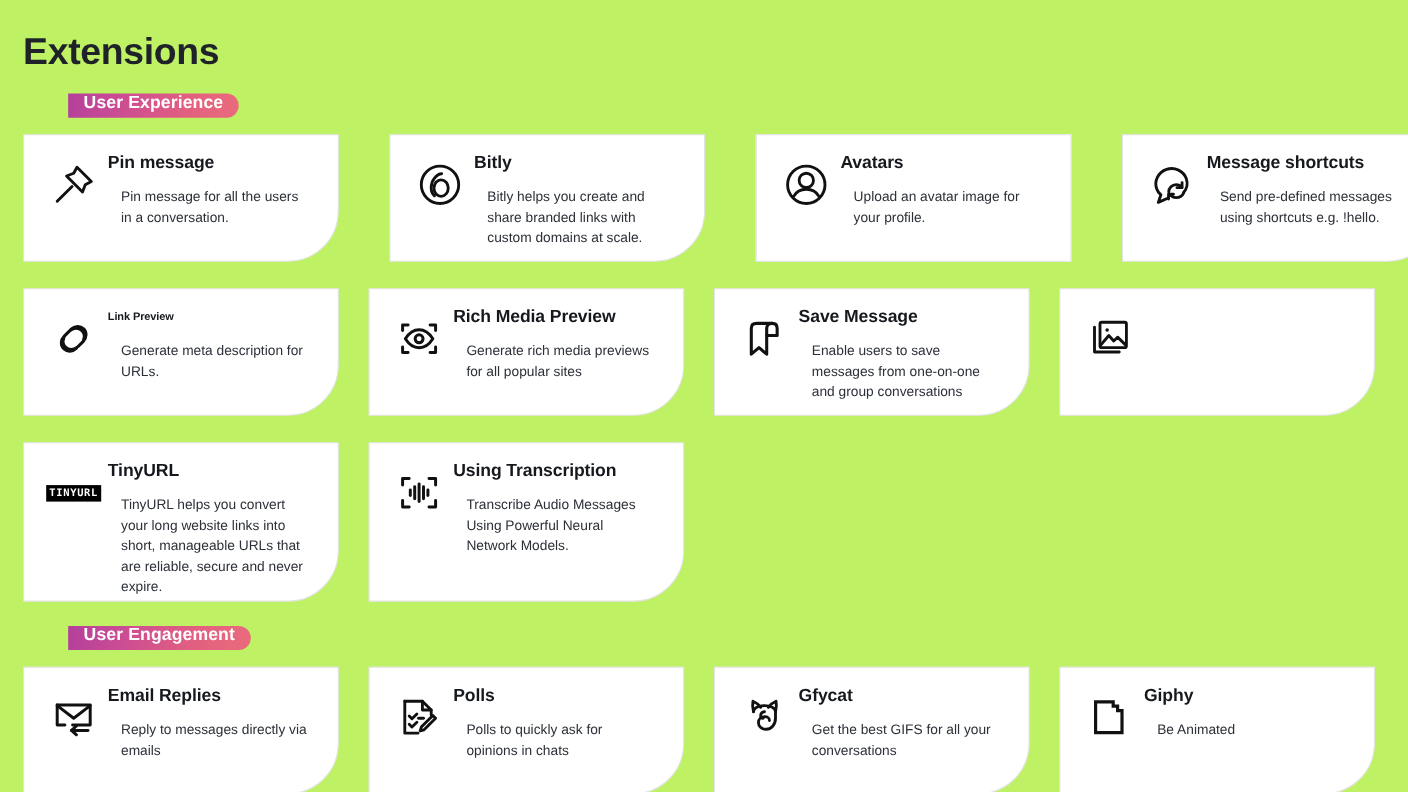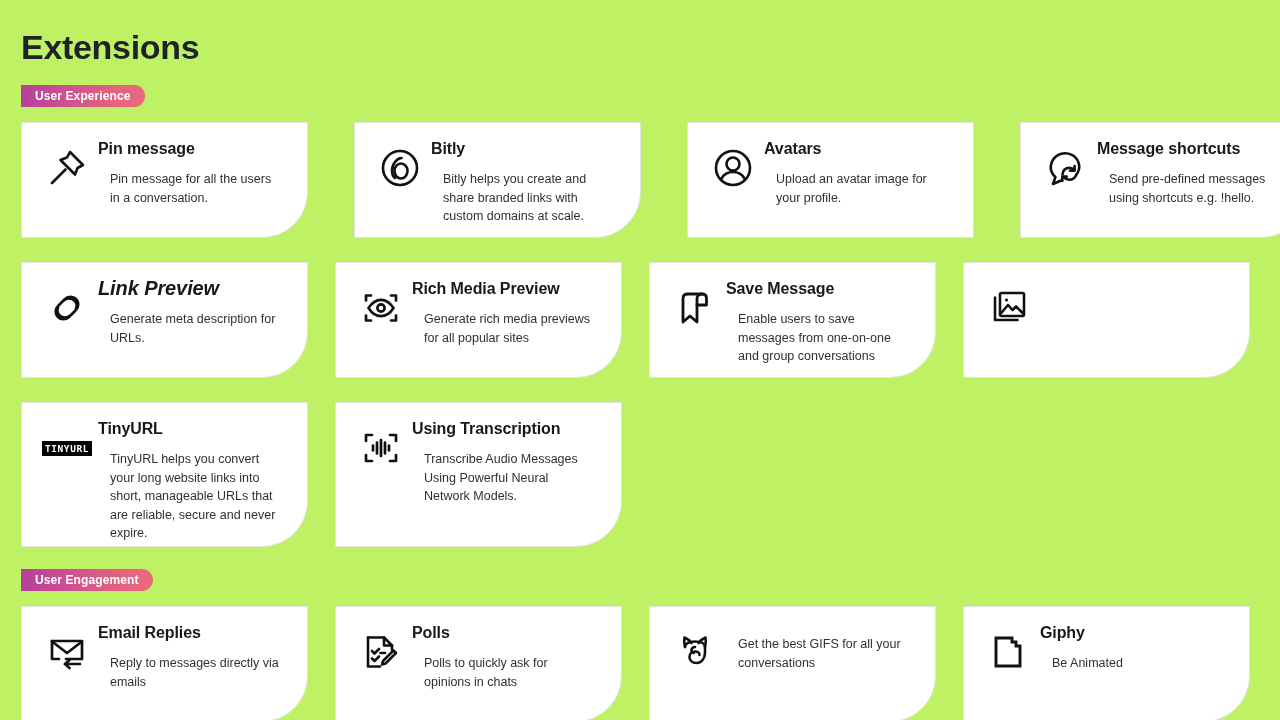--- a/index.html
+++ b/index.html
@@ -23,28 +23,28 @@
     color: #1f2329;
     letter-spacing: -0.3px;
     line-height: 44px;
   }
 
   .section-badge {
     position: absolute;
     height: 22px;
     padding: 0 14px 0 14px;
     display: inline-flex;
-    align-items: center;
     border-radius: 0 11px 11px 0;
     background: linear-gradient(95deg, #b43f9c 0%, #cf4f91 35%, #e2607f 70%, #ea6b7c 100%);
     color: #ffffff;
-    font-size: 12px;
+    font-size: 16px;
     font-weight: 700;
     letter-spacing: 0.1px;
     white-space: nowrap;
+    margin-left: 41px;
   }
   .section-badge.b1 { left: 21px; top: 85px; }
   .section-badge.b2 { left: 21px; top: 569px; }
 
   .grid-row {
     position: absolute;
     left: 21px;
     width: 1238px;
     display: flex;
     gap: 27px;
@@ -85,21 +85,21 @@
     padding-top: 1px;
   }
   .card-title {
     font-size: 16px;
     font-weight: 700;
     color: #15181d;
     line-height: 19px;
     margin: 0 0 2px 0;
     letter-spacing: -0.1px;
   }
-  .card-title.sm { font-size: 20px; font-style: italic; }
+  .card-title.sm { font-size: 10px; }
   .card-desc {
     font-size: 12.5px;
     color: #2c3038;
     line-height: 18.6px;
     margin: 12px;
     font-weight: 400;
   }
 
   
   .tinyurl-logo {
@@ -321,20 +321,21 @@
     <div class="card">
       <div class="card-icon">
         <svg width="46" height="46" viewBox="0 0 46 46" fill="none" stroke="#111" stroke-width="2.6" stroke-linecap="round" stroke-linejoin="round">
           <path d="M13 18 C12 14 12 11 12.5 8.5 C15 9.5 17.5 11.5 19.5 14"></path>
           <path d="M33 18 C34 14 34 11 33.5 8.5 C31 9.5 28.5 11.5 26.5 14"></path>
           <path d="M13 18 C13 14.5 17.5 12.5 23 12.5 C28.5 12.5 33 14.5 33 18 L33 24 C33 30 29 34 24.5 34 C20.5 34 17.5 31.5 17.5 28 C17.5 24.8 20 22.5 23.3 22.5 C25.8 22.5 27.5 24 27.5 26"></path>
           <path d="M23 18 C21 18 19.5 19.5 19.5 21.5 C19.5 23 20.5 24 21.8 24"></path>
         </svg>
       </div>
       <div class="card-body">
+        <div class="card-title">Gfycat</div>
         <div class="card-desc">Get the best GIFS for all your conversations</div>
       </div>
     </div>
 
     <div class="card">
       <div class="card-icon">
         <svg width="46" height="46" viewBox="0 0 46 46" fill="none" stroke="#111" stroke-width="2.9" stroke-linecap="square" stroke-linejoin="miter">
           <path d="M10 9 L26 9 L26 13 L30 13 L30 17 L34 17 L34 37 L10 37 Z"></path>
         </svg>
       </div>

